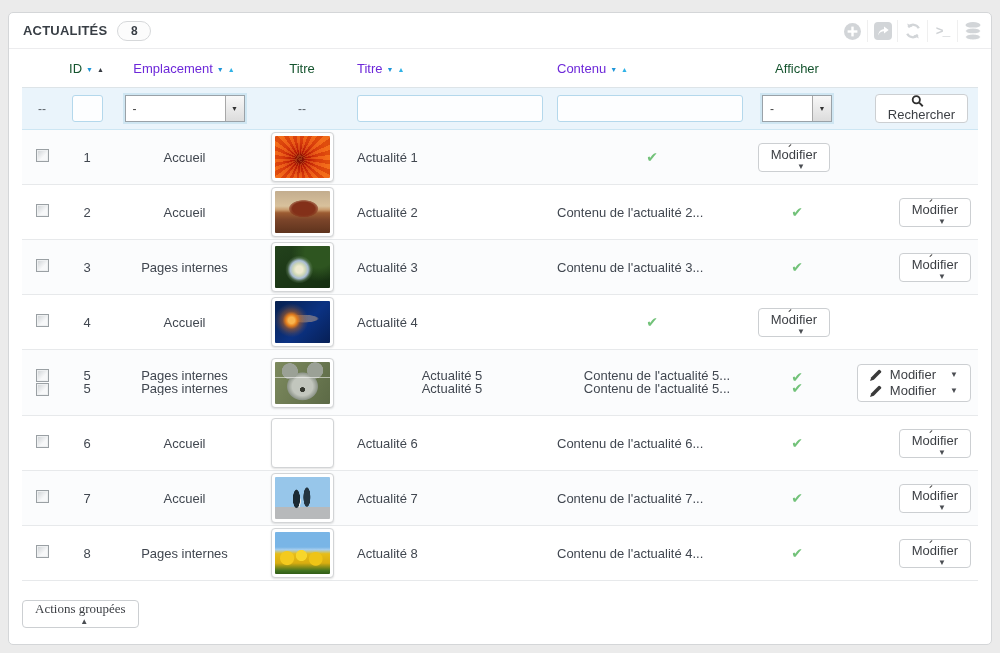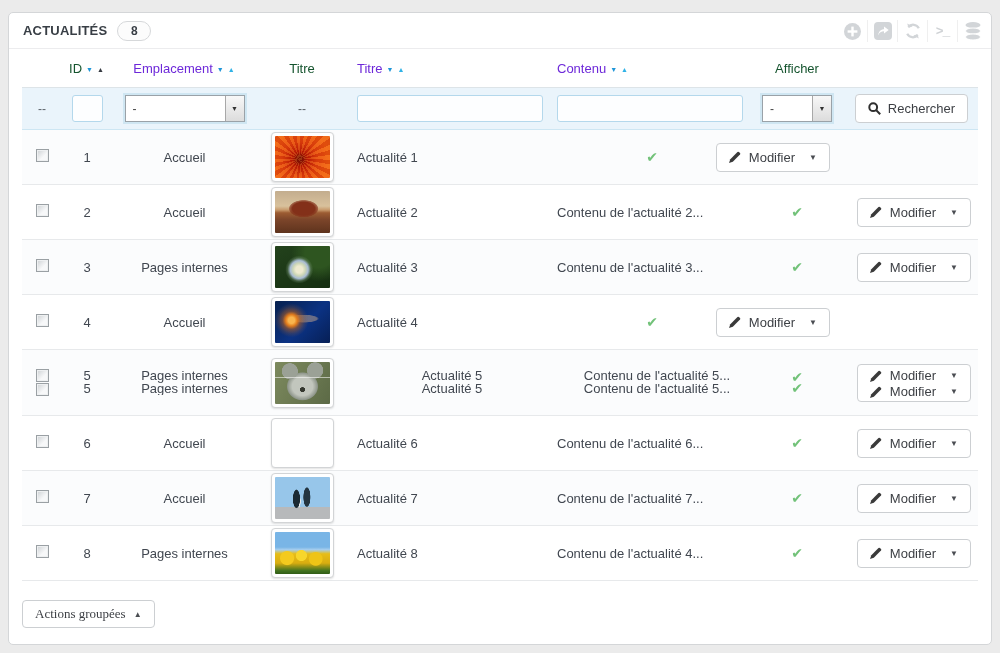--- a/index.html
+++ b/index.html
@@ -57,21 +57,21 @@
   .ns-emplacement { width:120px; } .ns-afficher { width:70px; }
   .ns-value { flex:1; display:flex; align-items:center; padding-left:7px; font-size:12px; color:#444; }
   .ns-btn {
     width:19px; display:flex; align-items:center; justify-content:center;
     background:linear-gradient(#f8f8f8,#dcdcdc); border-left:1px solid #a8a8a8;
     font-size:7px; color:#333;
   }
   .btn {
     display:inline-flex; align-items:center; height:29px; padding:0 12px;
     background:#fff; border:1px solid #cccfd2; border-radius:4px; cursor:pointer;
-    font:inherit; color:#3c3f44;
+    font:inherit; color:#3c3f44;flex-direction:column;
   }
   .search-btn { margin-left:24px; font-size:13px; }
   .search-btn svg { margin-right:7px; }
   
   .row { height:55px; border-bottom:1px solid #e7e9eb; }
   .row.odd { background:#fbfcfd; }
   .thumb-frame {
     width:63px; height:50px; margin:0 auto; background:#fff;
     border:1px solid #d2d4d6; border-radius:4px; padding:3px;
     box-shadow:0 1px 2px rgba(0,0,0,.12);

